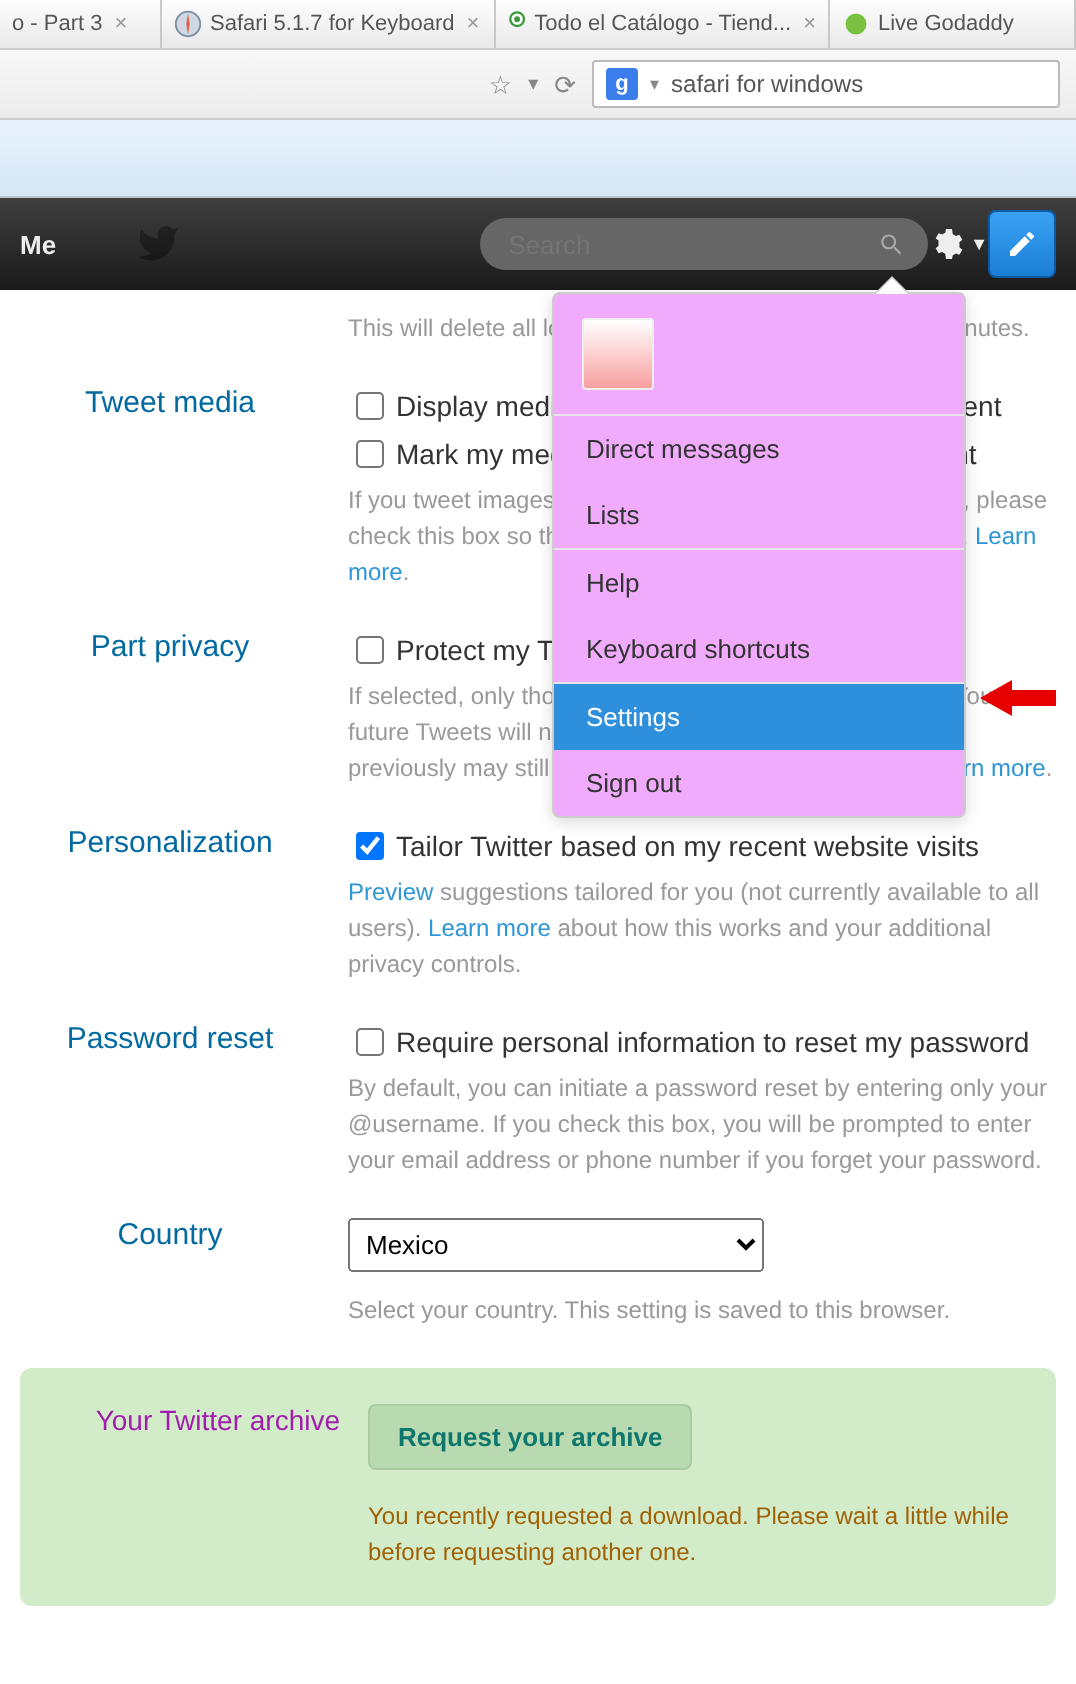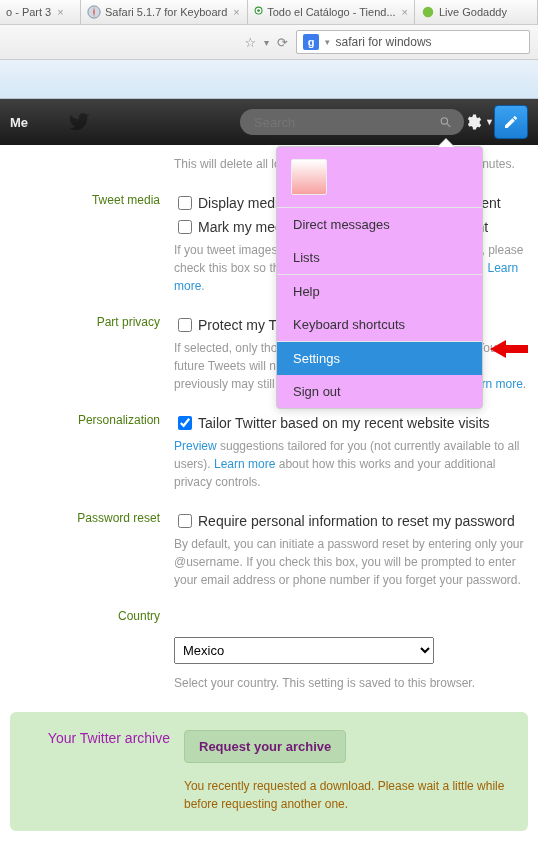--- a/index.html
+++ b/index.html
@@ -65,38 +65,38 @@
     height:26px; display:flex; align-items:center;
     padding:0 12px; color:#ccc; margin-left:auto;
   }
   .search input { background:transparent; border:0; outline:0; color:#ccc; font-size:13px; width:100%; }
   .gear-btn { display:flex; align-items:center; gap:3px; color:#eee; }
   .gear-btn svg { fill:#eee; }
   .compose { width:32px; height:32px; background:linear-gradient(#3aa2f2,#1b7fd6); border:1px solid #0a5aa5; border-radius:4px; display:flex; align-items:center; justify-content:center;}
   .compose svg{ fill:#fff; }
   .content { padding: 0 10px 20px 10px; background:#fff; }
   .row { display:flex; padding:10px 0; }
-  .row .label { width:150px; text-align:right; padding-right:14px; color:#4d7c0f; font-size:12px; }
+  .row .label { width:150px; text-align:center; padding-right:14px; color:#0369a1; font-size:15px; }
   .row .body { flex:1; }
   .chk { margin-right:6px; vertical-align:-2px; width:14px; height:14px; }
   .opt { font-size:14px; color:#333; margin-bottom:4px; }
   .hint { font-size:12px; color:#999; line-height:1.5; }
   .hint a { color:#2e95d6; text-decoration:none; }
-  select { font-size:13px; padding:4px; width:260px;margin-top:28px; }
+  select { font-size:13px; padding:4px; width:208px; }
   .archive-box {
     background:#d2ecc9;
     border-radius:6px;
     margin:10px 0; padding:18px 10px;
     display:flex;
   }
   .archive-box .label { width:150px; text-align:right; padding-right:14px; color:#a21caf; font-size:14px;}
   .archive-box .body { flex:1; }
   .req-btn {
     display:inline-block;
-    background:#b9dab0; color:#701a75;
+    background:#b9dab0; color:#0f766e;
     border:1px solid #a8cc9d; border-radius:4px;
     padding:8px 14px; font-weight:bold; font-size:13px;
   }
   .archive-hint { font-size:12px; color:#a16207; margin-top:14px; line-height:1.5;}
   .dropdown {
     position:absolute;
     top:146px; left:276px;
     width:205px;
     background:#f0abfc;
     border:1px solid #ccc;

